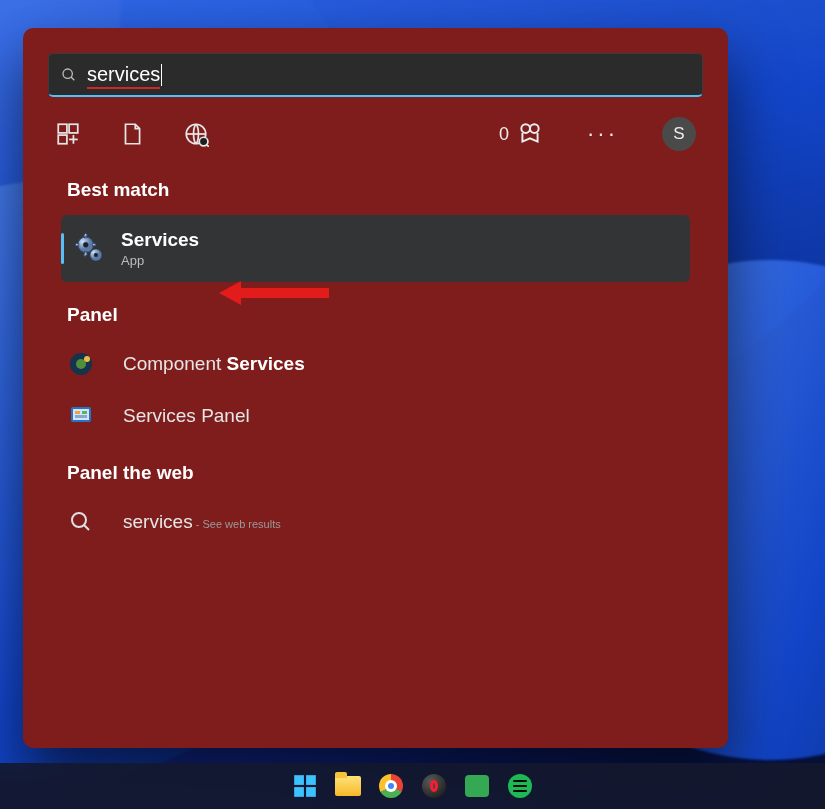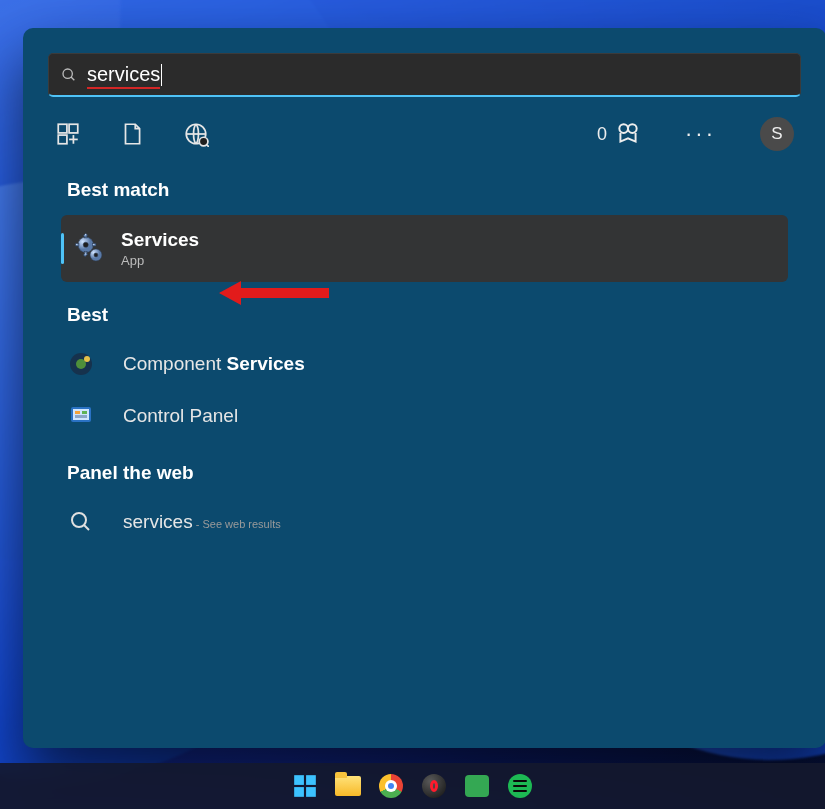--- a/index.html
+++ b/index.html
@@ -14,22 +14,22 @@
     position:absolute; border-radius:50%;
     background: linear-gradient(135deg,#6aa0ff 0%, #144bd6 60%, #082372 100%);
     filter: blur(1px); opacity:0.9;
   }
   .p1 { width:700px; height:700px; left:-320px; top:-140px; transform:rotate(20deg);}
   .p2 { width:600px; height:600px; left:-240px; top:180px; transform:rotate(-10deg);}
   .p3 { width:800px; height:800px; left:120px; top:-380px; transform:rotate(35deg);}
   .p4 { width:500px; height:500px; left:520px; top:260px; transform:rotate(-25deg);}
   
   .start-panel {
-    position:absolute; left:23px; top:28px; width:803px; height:720px;
-    background:#0c4a6e; border-radius:10px; z-index:2;
+    position:absolute; left:23px; top:28px; width:705px; height:720px;
+    background:#7f1d1d; border-radius:10px; z-index:2;
     box-shadow:0 30px 60px rgba(0,0,0,0.6);
     display:flex; flex-direction:column;
   }
   .search-wrap { margin:25px 25px 8px 25px; }
   .search-box {
     background:#2b2b2b; border:1px solid #3b3b3b; border-bottom:2px solid #4fc3f7;
     border-radius:5px; height:44px; display:flex; align-items:center; padding:0 12px;
   }
   .search-box svg { width:16px; height:16px; stroke:#bbb; fill:none; stroke-width:2; flex:none; }
   .search-input {
@@ -194,21 +194,21 @@
               <circle cx="27" cy="27" r="2.3" fill="#1f1f1f"></circle>
           </g>
         </svg>
       </div>
       <div class="match-txt">
         <div class="title">Services</div>
         <div class="subtitle">App</div>
       </div>
     </div>
 
-    <div class="sect-head">Best</div>
+    <div class="sect-head">Panel</div>
 
     <div class="list-item">
       <div class="li-icon">
         <svg viewBox="0 0 24 24">
             <circle cx="12" cy="12" r="11" fill="#16324d"></circle>
             <circle cx="12" cy="12" r="5" fill="#4f8f3a"></circle>
             <circle cx="18" cy="7" r="3" fill="#e4c14a"></circle>
           </svg>
       </div>
       <div class="li-label"><span>Component </span><b>Services</b></div>
@@ -217,21 +217,21 @@
     <div class="list-item">
       <div class="li-icon">
         <svg viewBox="0 0 24 24">
             <rect x="2" y="3" width="20" height="15" rx="2" fill="#2a72c4"></rect>
             <rect x="4" y="5" width="16" height="11" fill="#cfe6ff"></rect>
             <rect x="6" y="7" width="5" height="3" fill="#f2a33c"></rect>
             <rect x="13" y="7" width="5" height="3" fill="#5fb356"></rect>
             <rect x="6" y="11" width="12" height="3" fill="#8aa6c9"></rect>
           </svg>
       </div>
-      <div class="li-label"><span>Control Panel</span><b></b></div>
+      <div class="li-label"><span>Services Panel</span><b></b></div>
     </div>
 
     <div class="sect-head">Panel the web</div>
 
     <div class="list-item">
       <div class="li-icon">
         <svg viewBox="0 0 24 24" stroke="#e0e0e0" fill="none" stroke-width="2">
             <circle cx="10" cy="10" r="7"></circle>
             <line x1="20" y1="20" x2="15" y2="15"></line>
           </svg>

